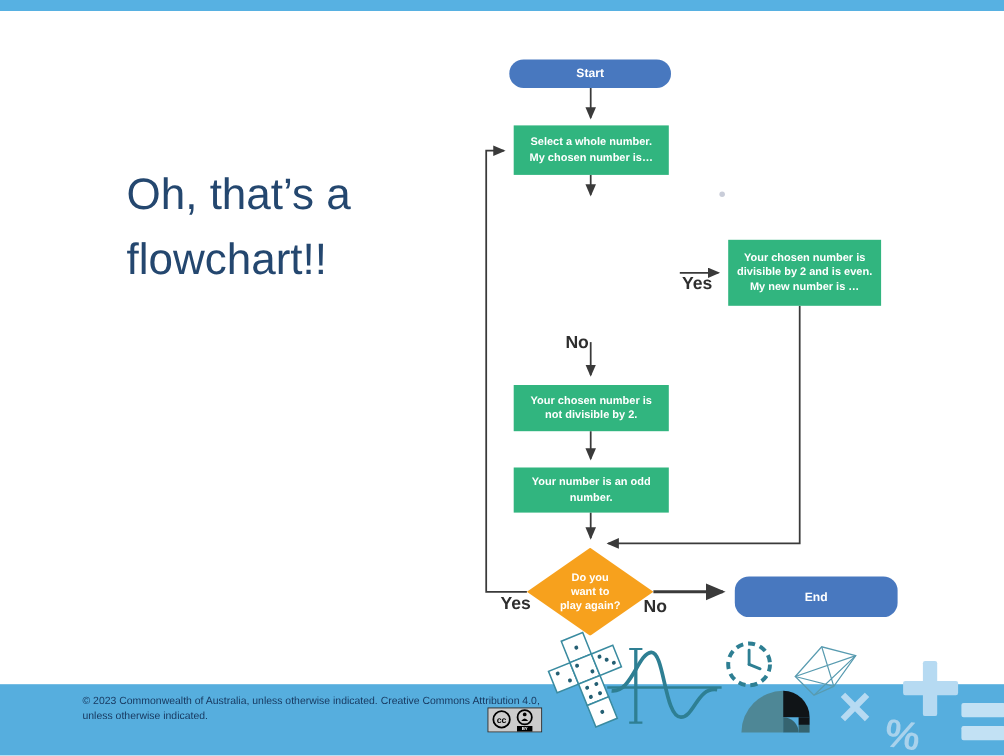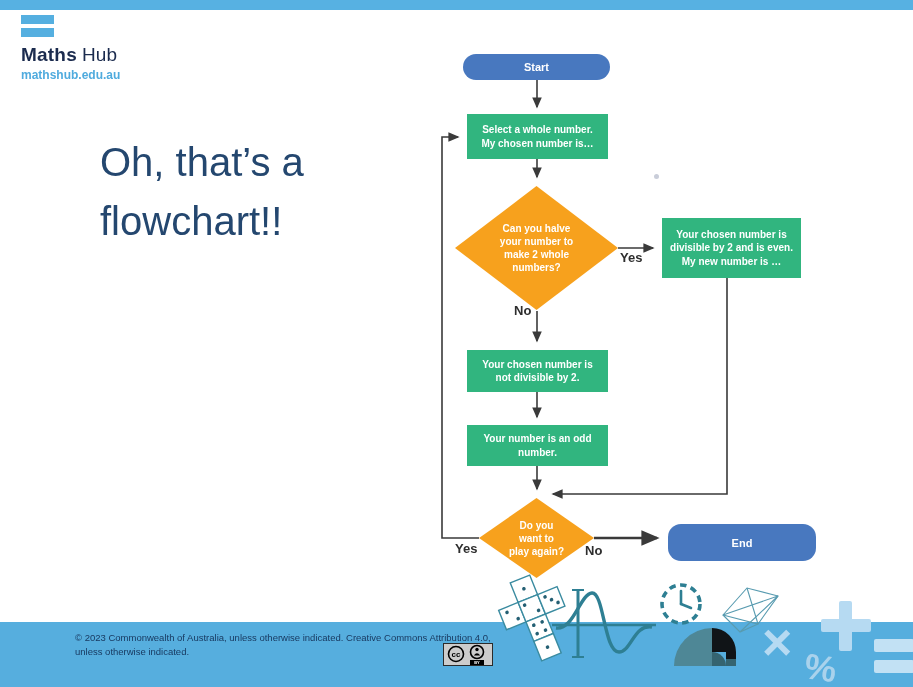--- a/index.html
+++ b/index.html
@@ -11,41 +11,41 @@
 
   
   .logo{position:absolute;left:21px;top:15px;}
   .logo-bar{width:33px;height:9px;background:#55AFE0;margin-bottom:4px;}
   .brand{margin-top:7px;font-size:19px;color:#1B2B4E;letter-spacing:.2px;}
   .brand .bold{font-weight:700;}
   .brand .light{font-weight:400;margin-left:5px;}
   .logo-url{font-size:12px;font-weight:700;color:#4FABDE;margin-top:2px;}
 
   
-  .title{position:absolute;left:100px;top:133px;margin:0;font-size:40px;line-height:59px;
+  .title{position:absolute;left:100px;top:133px;margin:15px;font-size:40px;line-height:59px;
          font-weight:400;color:#24476F;white-space:pre-line;}
 
   
   .node{position:absolute;display:flex;align-items:center;justify-content:center;
         text-align:center;color:#fff;font-weight:700;white-space:pre-line;}
   .pill{background:#4878BF;border-radius:13px;font-size:11px;}
   .green{background:#31B57F;font-size:10px;line-height:1.32;}
   .diamond{background:#F7A11D;clip-path:polygon(50% 0,100% 50%,50% 100%,0 50%);
            font-size:10px;line-height:1.3;}
   #n-start{left:463px;top:54px;width:147px;height:26px;}
   #n-select{left:467px;top:114px;width:141px;height:45px;}
   #n-q1{left:455px;top:186px;width:163px;height:124px;}
   #n-even{left:662px;top:218px;width:139px;height:60px;}
   #n-notdiv{left:467px;top:350px;width:141px;height:42px;}
   #n-odd{left:467px;top:425px;width:141px;height:41px;}
   #n-q2{left:479px;top:498px;width:115px;height:80px;}
   #n-end{left:668px;top:524px;width:148px;height:37px;}
 
   
-  .lbl{position:absolute;font-size:13px;font-weight:700;color:#2e2e2e;}
+  .lbl{position:absolute;font-size:16px;font-weight:700;color:#2e2e2e;}
   #lbl-yes1{left:620px;top:250px;}
   #lbl-no1{left:514px;top:303px;}
   #lbl-yes2{left:455px;top:541px;}
   #lbl-no2{left:585px;top:543px;}
 
   
   .connectors,.decor{position:absolute;left:0;top:0;pointer-events:none;}
   .c{stroke:#3a3a3a;stroke-width:1.6;fill:none;marker-end:url(#arw);}
   .thick{stroke-width:2.6;}
 
@@ -58,28 +58,20 @@
   .footer-copy{white-space:pre-line;}
   .cc-badge{position:absolute;left:443px;top:21px;width:50px;height:23px;}
 </style>
 </head>
 <body>
 
 <div class="slide">
 
   <div class="topbar"></div>
 
-  <div class="logo">
-    <div>
-      <div class="logo-bar"></div>
-      <div class="logo-bar"></div>
-    </div>
-    <div class="brand"><span class="bold">Maths</span><span class="light">Hub</span></div>
-    <div class="logo-url">mathshub.edu.au</div>
-  </div>
 
   <h1 class="title">Oh, that’s a
 flowchart!!</h1>
 
   <div class="stray-dot"></div>
 
   <svg class="connectors" width="913" height="687" viewBox="0 0 913 687">
     <defs>
       <marker id="arw" markerWidth="8" markerHeight="8" refX="6" refY="3" orient="auto">
         <path d="M0,0 L7,3 L0,6 Z" fill="#3a3a3a"></path>
@@ -92,24 +84,20 @@
     <path class="c" d="M537,392 V417"></path>
     <path class="c" d="M537,466 V489"></path>
     <path class="c" d="M727,278 V494 H553"></path>
     <path class="c thick" d="M594,538 H657"></path>
     <path class="c" d="M479,538 H442 V137 H458"></path>
   </svg>
 
   <div id="n-start" class="node pill">Start</div>
   <div id="n-select" class="node green">Select a whole number.
 My chosen number is…</div>
-  <div id="n-q1" class="node diamond">Can you halve
-your number to
-make 2 whole
-numbers?</div>
   <div id="n-even" class="node green">Your chosen number is
 divisible by 2 and is even.
 My new number is …</div>
   <div id="n-notdiv" class="node green">Your chosen number is
 not divisible by 2.</div>
   <div id="n-q2" class="node diamond">Do you
 want to
 play again?</div>
   <div id="n-odd" class="node green">Your number is an odd
 number.</div>

